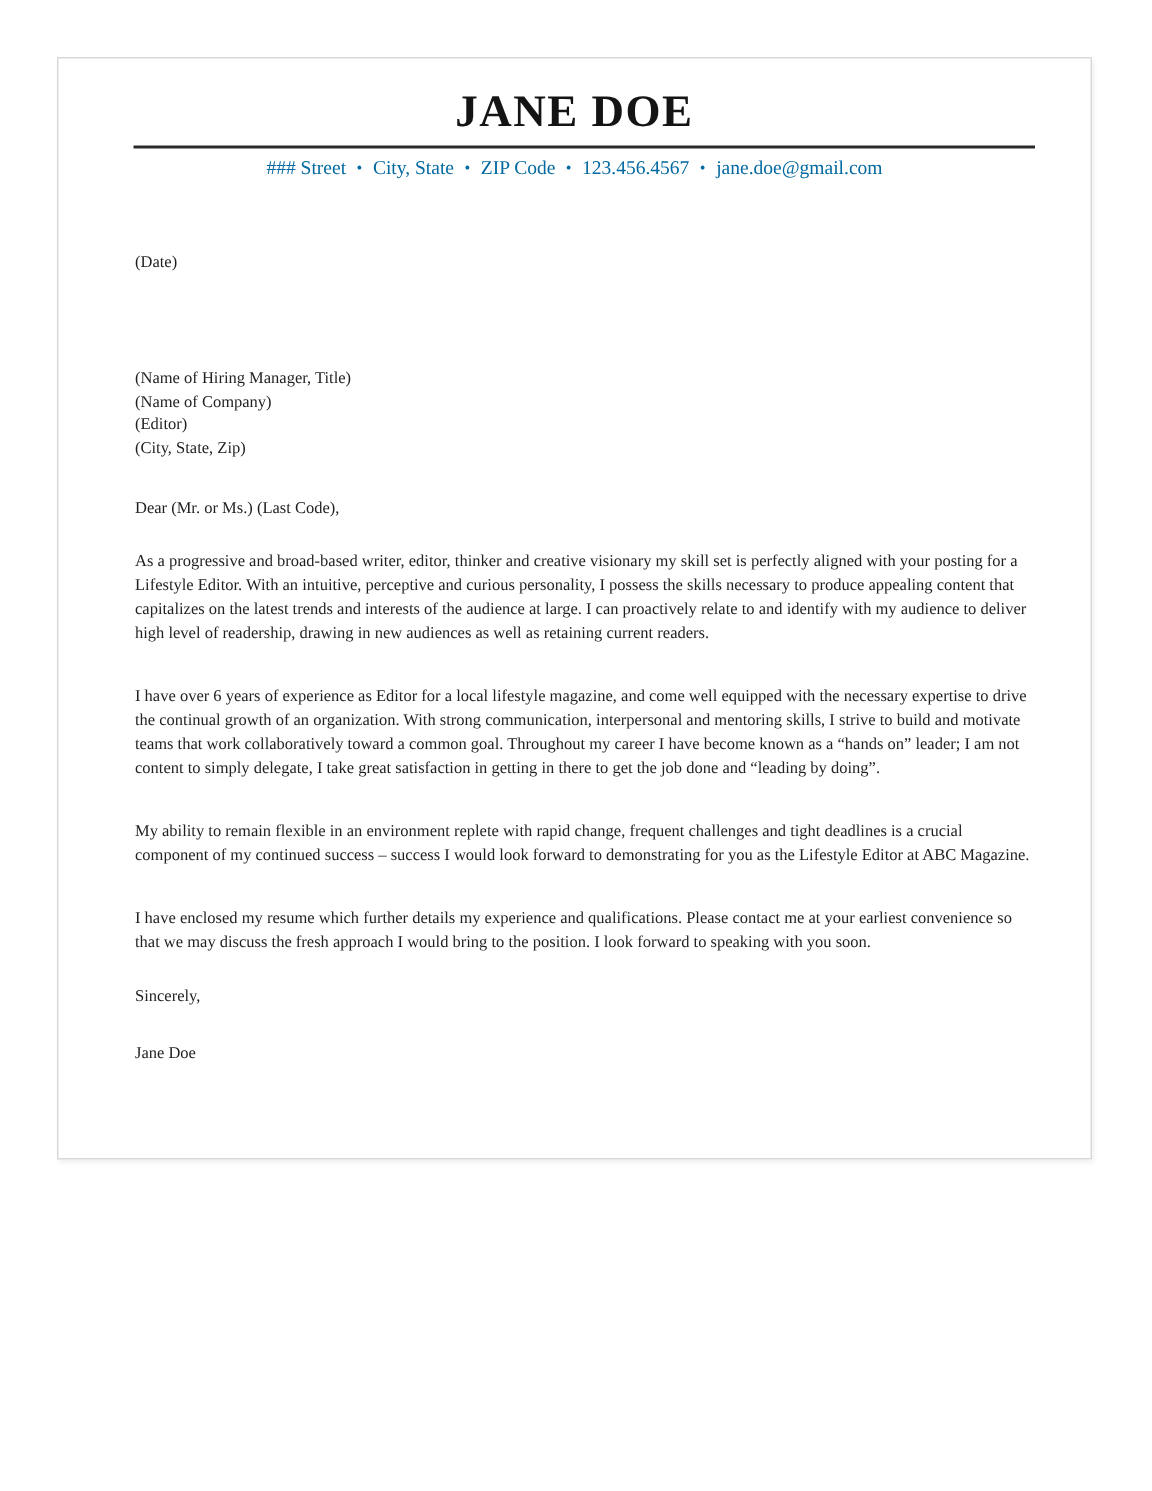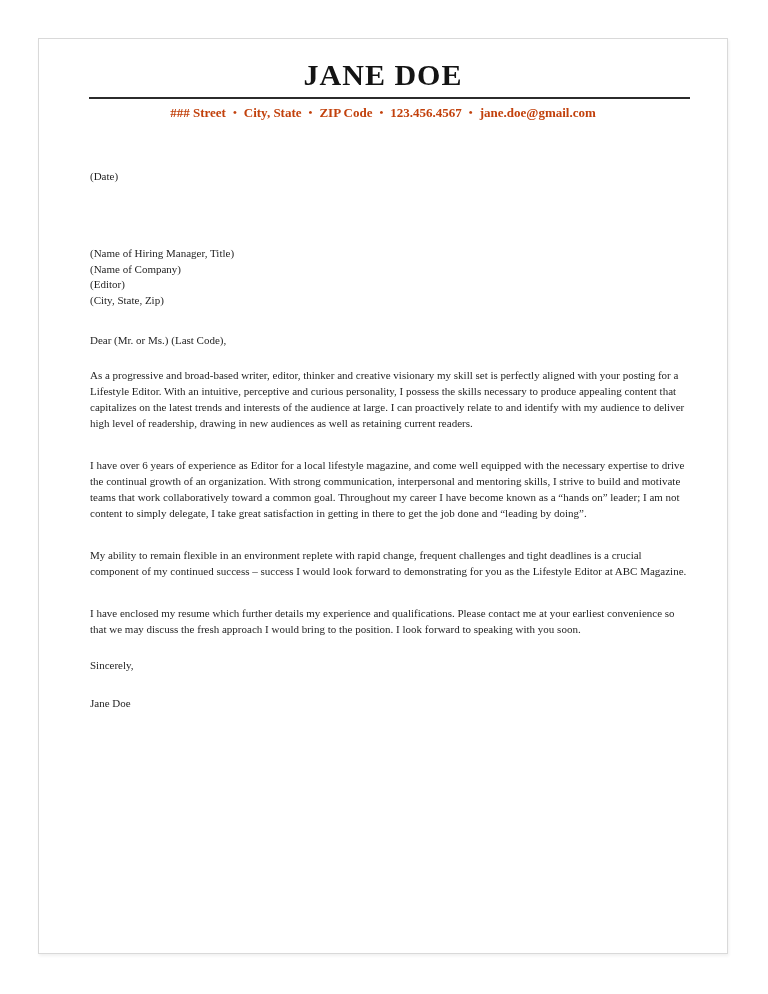--- a/index.html
+++ b/index.html
@@ -15,21 +15,21 @@
     width: 768px;
     height: 994px;
     background: #ffffff;
     overflow: hidden;
   }
   .page {
     position: absolute;
     left: 38px;
     top: 38px;
     width: 690px;
-    height: 916px;
+    height: 735px;
     box-sizing: border-box;
     background: #ffffff;
     border: 1px solid #d9d9d9;
     box-shadow: 1px 2px 3px rgba(0,0,0,0.06);
     color: #1f1f1f;
   }
   .letter-header {
     padding-top: 17px;
   }
   .candidate-name {
@@ -42,24 +42,24 @@
     white-space: nowrap;
   }
   .header-rule {
     height: 2px;
     background: #2b2b2b;
     margin: 3px 37px 0 50px;
   }
   .contact-line {
     margin-top: 5px;
     text-align: center;
-    font-weight: bold;
+    font-weight: normal;
     font-size: 13px;
     line-height: 16px;
-    color: #c2410c;
+    color: #0369a1;
     white-space: nowrap;
   }
   .contact-sep {
     display: inline-block;
     padding: 0 7px;
     font-size: 11px;
     vertical-align: 1px;
   }
   .page-body {
     padding: 0 38px 0 51px;

